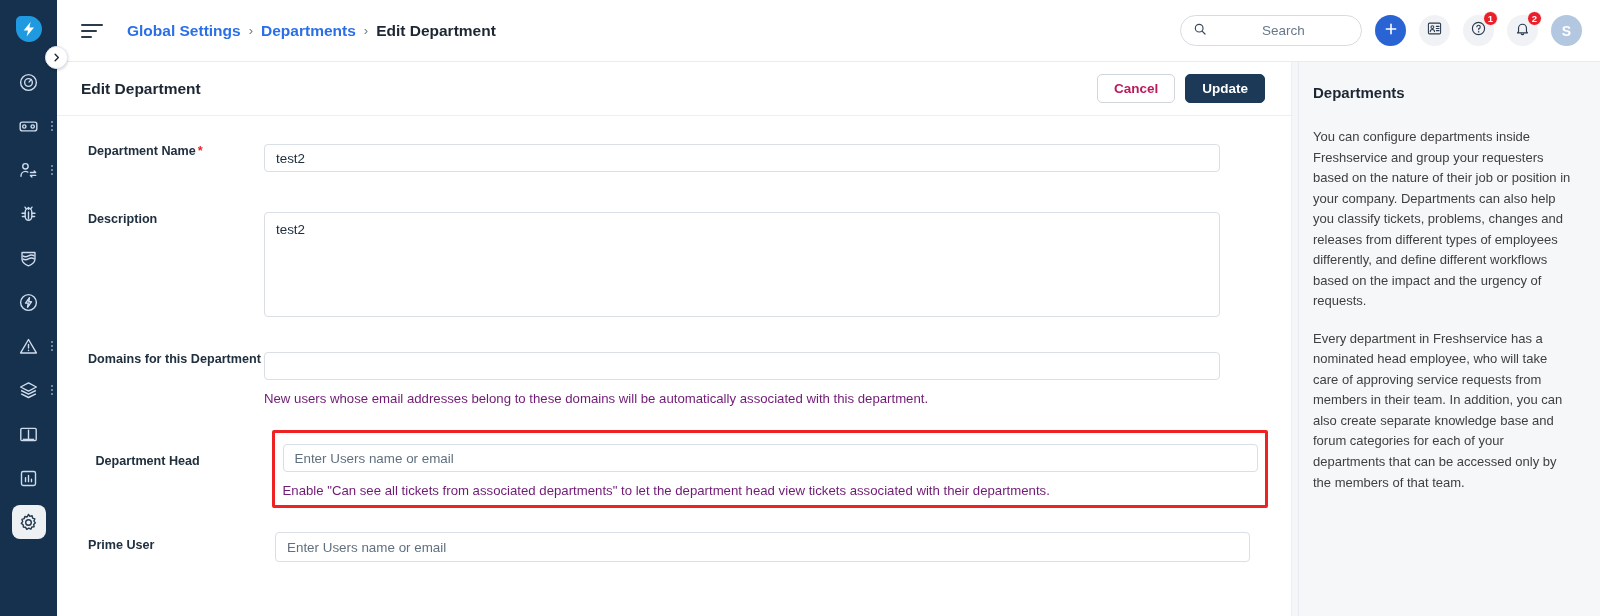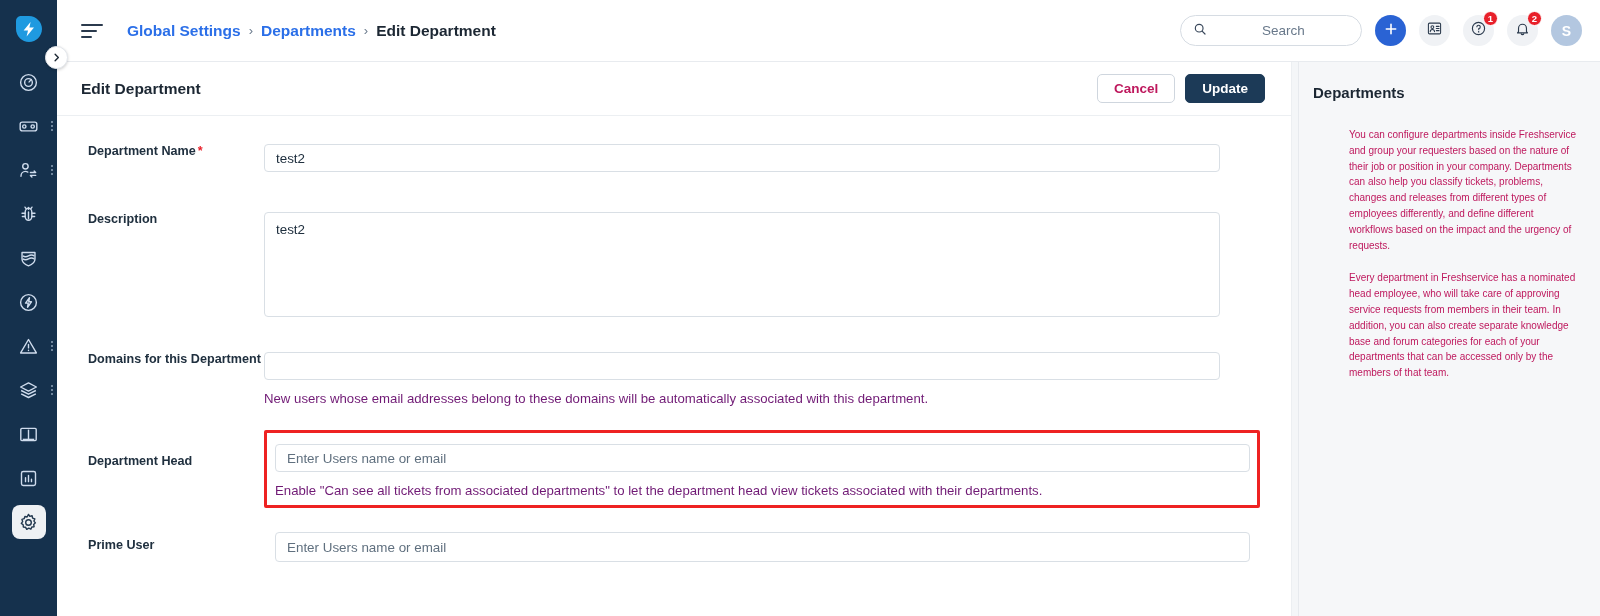--- a/index.html
+++ b/index.html
@@ -92,21 +92,21 @@
   .main-card {
     width: 1235px; background: #ffffff; height: 554px; position: relative;
     border-right: 1px solid #eceff2;
   }
   .side-gap { width: 6px; background: #f4f6f8; height: 554px; }
   .side-panel {
     flex: 1; background: #f6f7f9; height: 554px; padding: 22px 24px 0 14px;
     border-left: 1px solid #e7eaee;
   }
   .side-title { font-size: 15px; font-weight: 700; color: #1c2733; margin-bottom: 26px; }
-  .side-para { font-size: 10px; line-height: 1.58; color: #be185d; margin-bottom: 17px; margin-left: 36px; }
+  .side-para { font-size: 13px; line-height: 1.58; color: #404040; margin-bottom: 17px; }
 
   
   .page-head {
     height: 54px; display: flex; align-items: center;
     padding: 0 26px 0 24px; border-bottom: 1px solid #eceff2;
   }
   .page-title { font-size: 15.5px; font-weight: 700; color: #1c2733; }
   .head-actions { margin-left: auto; display: flex; gap: 10px; }
   .btn {
     height: 29px; border-radius: 5px; font-size: 13.5px; font-weight: 600;
@@ -397,21 +397,21 @@
           </div>
 
           <div class="frow" style="margin-top:35px;">
             <div class="flabel" style="font-weight:600;">Domains for this Department</div>
             <div class="fctrl">
               <div class="input" placeholder=""></div>
               <div class="helper">New users whose email addresses belong to these domains will be automatically associated with this department.</div>
             </div>
           </div>
 
-          <div class="frow" style="margin-top:36px;">
+          <div class="frow" style="margin-top:36px;padding-left:8px;">
             <div class="flabel" style="font-weight:600;padding-top:12px;">Department Head</div>
             <div class="fctrl hl-wrap">
               <div class="redbox"></div>
               <div class="input ph-text wide" style="margin-top:2px;margin-left:11px;width:975px;">Enter Users name or email</div>
               <div class="helper" style="margin-left:11px;">Enable "Can see all tickets from associated departments" to let the department head view tickets associated with their departments.</div>
             </div>
           </div>
 
           <div class="frow" style="margin-top:34px;">
             <div class="flabel" style="font-weight:600;padding-top:6px;">Prime User</div>

